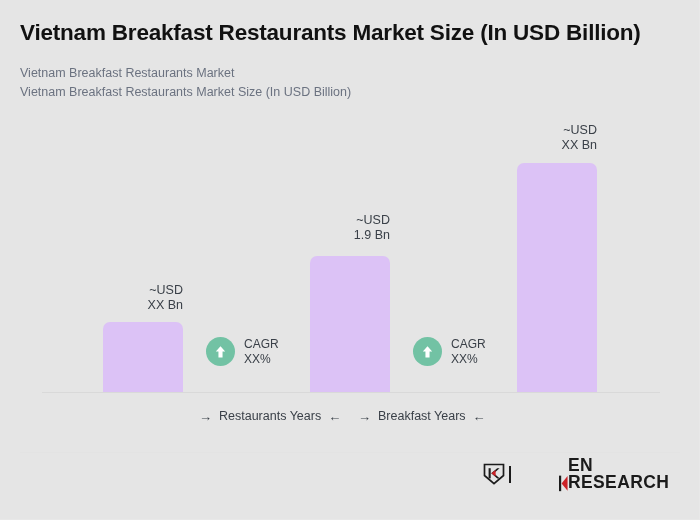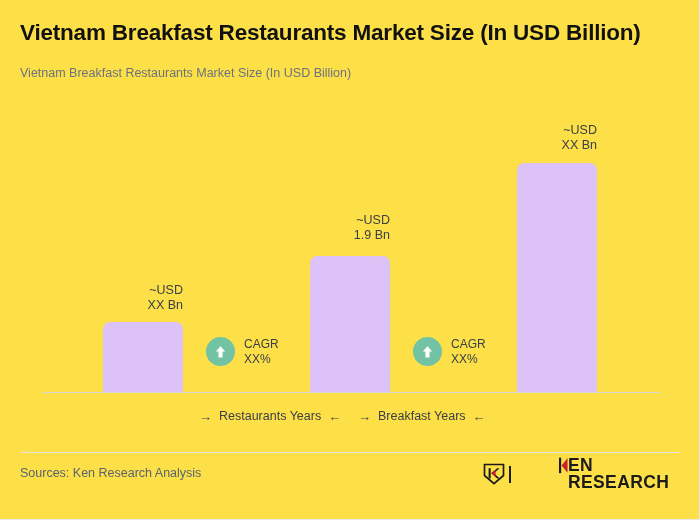--- a/index.html
+++ b/index.html
@@ -9,21 +9,21 @@
   }
   body {
     font-family: "Liberation Sans", sans-serif;
     -webkit-font-smoothing: antialiased;
   }
 
   #card {
     position: relative;
     width: 700px;
     height: 520px;
-    background: #fde047;
+    background: #e5e5e5;
     overflow: hidden;
     box-sizing: border-box;
     border-right: 1px solid #e8e8e8;
     border-bottom: 1px solid #e8e8e8;
   }
 
   
   #header {
     position: absolute;
     left: 20px;
@@ -161,41 +161,42 @@
   }
   #brand-mark { flex: 0 0 auto; }
   #brand-sep {
     width: 2px;
     height: 17px;
     background: #1b1b1b;
     margin: 0 5px 0 4px;
   }
   #brand-word {
     display: flex;
-    align-items: flex-start;
+    align-items: flex-end;
     padding-left: 43px;
   }
   #brand-word-text {
     font-family: "Liberation Sans", sans-serif;
     font-size: 17.5px;
     font-weight: bold;
     letter-spacing: 0.4px;
     color: #1b1b1b;
     line-height: 1;
   }
 </style>
 </head>
 <body>
 
 <div id="card">
 
   <div id="header">
     <h1 id="chart-title">Vietnam Breakfast Restaurants Market Size (In USD Billion)</h1>
 
     <div id="subtitle-block">
+      <div class="subtitle-line">Vietnam Breakfast Restaurants Market</div>
       <div class="subtitle-line">Vietnam Breakfast Restaurants Market Size (In USD Billion)</div>
     </div>
   </div>
 
   <div id="plot">
 
     <div class="bar-value" style="left:103px; top:283px; width:80px;">
       <span class="v-line">~USD</span>
       <span class="v-line">XX Bn</span>
     </div>
@@ -251,21 +252,20 @@
       <div class="period-label" style="left:358px; top:0;">
         <span class="arrow arrow-left">→</span>
         <span>Breakfast Years</span>
         <span class="arrow arrow-right">←</span>
       </div>
     </div>
   </div>
 
   <div id="footer-divider"></div>
 
-  <div id="sources-text">Sources: Ken Research Analysis</div>
 
   <div id="brand-logo">
     <svg id="brand-mark" width="22" height="22" viewBox="0 0 22 22" aria-hidden="true">
       <path d="M1.5 1.5 H20.5 V12.5 L11 20.6 L1.5 12.5 Z" fill="none" stroke="#1b1b1b" stroke-width="1.7"></path>
       <rect x="5.6" y="5.2" width="2.1" height="10.2" fill="#1b1b1b"></rect>
       <path d="M8.2 10.3 L14.2 5.2 L16.6 5.2 L10.9 10.3 L16.8 15.4 L14.3 15.4 Z" fill="#1b1b1b"></path>
       <path d="M8.4 10.3 L12.6 7.0 L12.6 13.6 Z" fill="#cc2127"></path>
     </svg>
     <div id="brand-sep"></div>
     <div id="brand-word">

